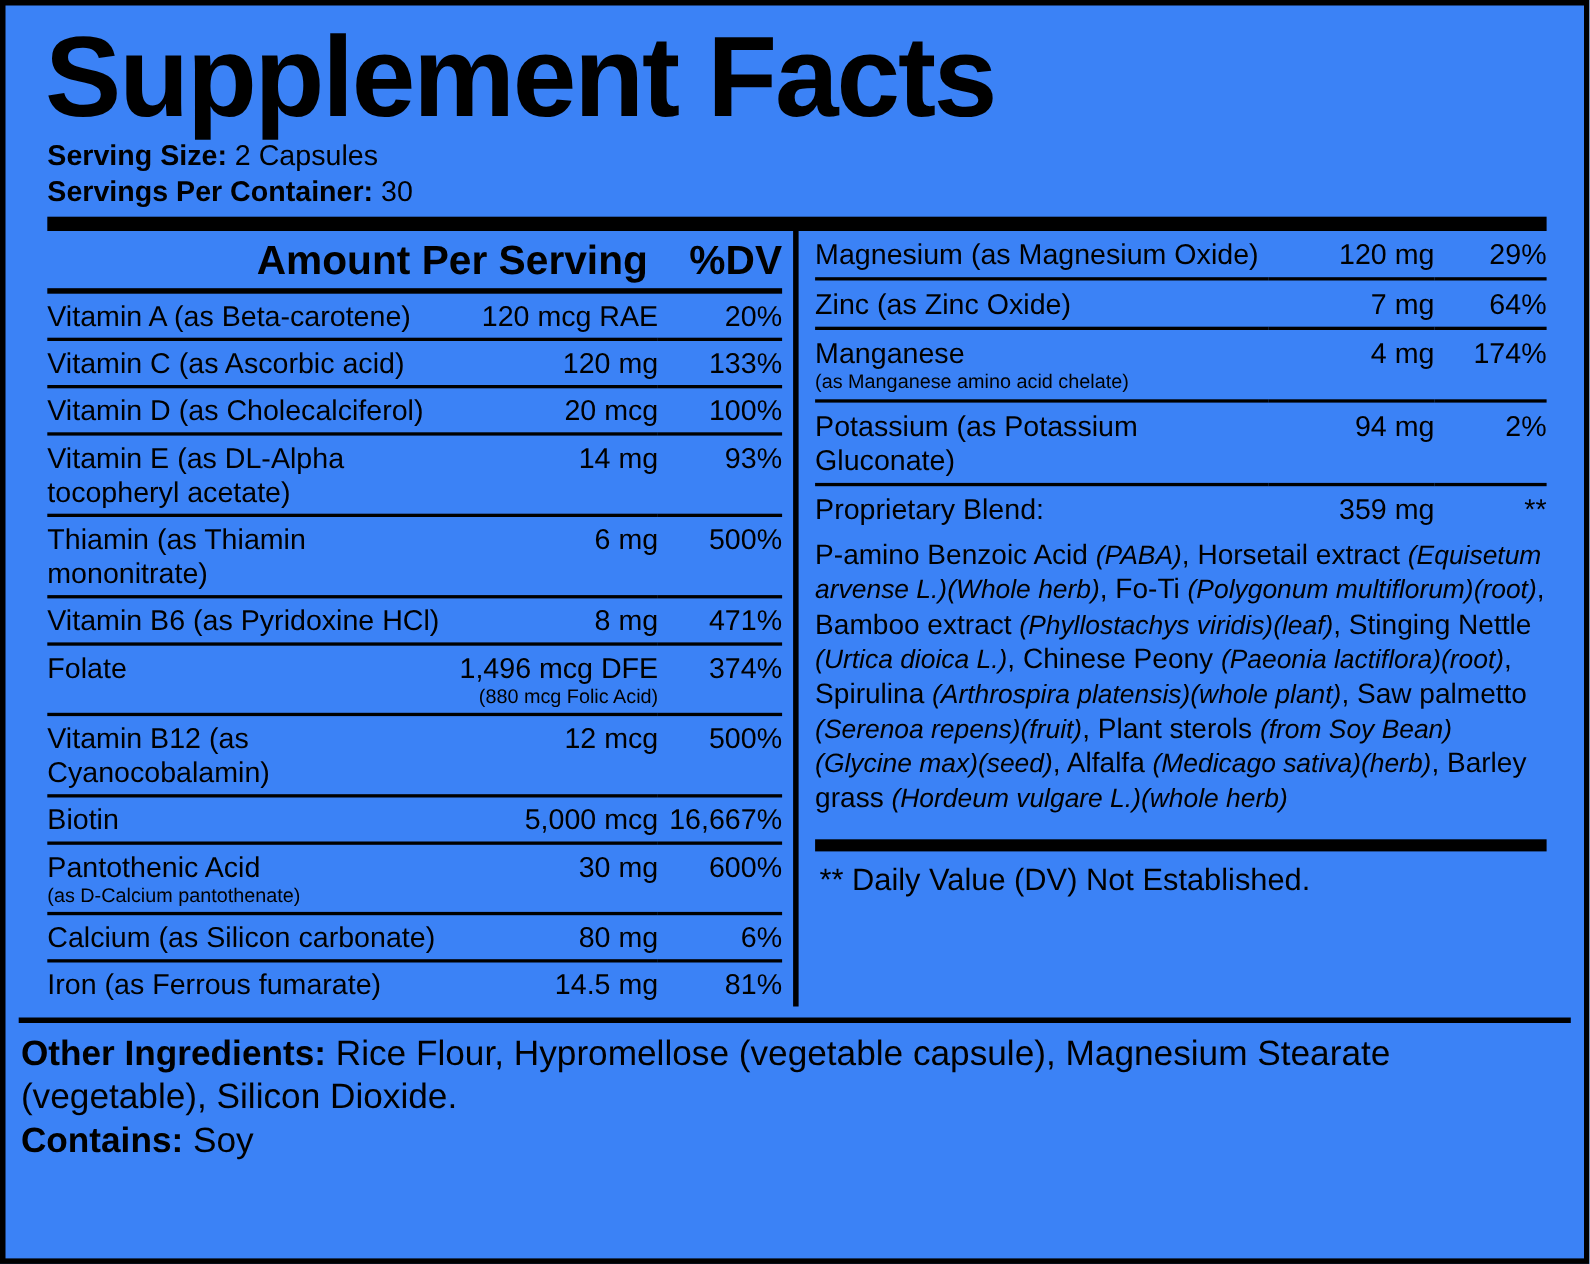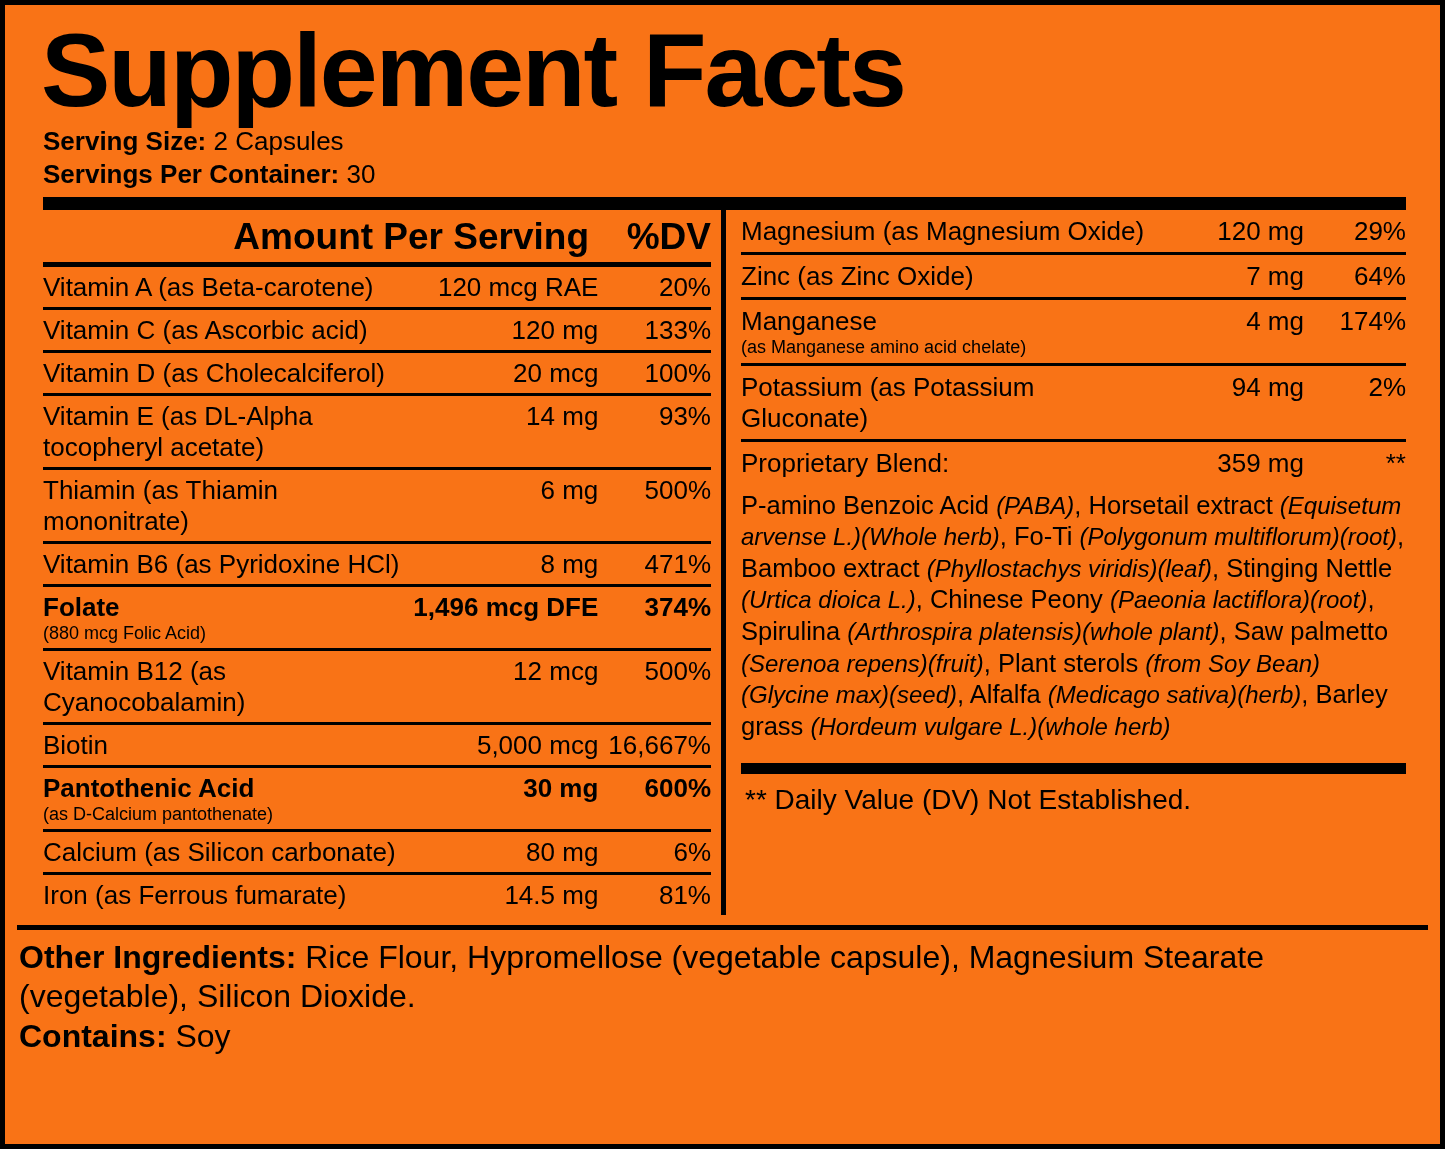--- a/index.html
+++ b/index.html
@@ -10,21 +10,21 @@
   body {
     font-family: "Liberation Sans", sans-serif;
     color: #000000;
   }
   #panel {
     position: relative;
     width: 1445px;
     height: 1149px;
     box-sizing: border-box;
     border: 5px solid #000;
-    background: #f97316;
+    background: #3b82f6;
     overflow: hidden;
   }
   .inner {
     padding: 8px 22px 0 26px;
   }
   
   .title {
     font-size: 104px;
     font-weight: bold;
     line-height: 1.02;
@@ -87,28 +87,28 @@
   table.nut {
     width: 100%;
     border-collapse: collapse;
     font-size: 26px;
   }
   table.nut td {
     vertical-align: baseline;
     padding: 5px 0 4px 0;
     border-bottom: 3px solid #000;
   }
-  table.nut tr.norule td { border-bottom: none; padding-bottom: 0; font-weight: bold; }
+  table.nut tr.norule td { border-bottom: none; padding-bottom: 0; }
   table.nut tr.sub td { border-bottom: 3px solid #000; padding-top: 0; }
   .nm { text-align: left; }
   .nm .paren { font-size: 26px; }
   .amt { text-align: right; white-space: nowrap; padding-left: 8px !important; }
   .dv { text-align: right; width: 92px; white-space: nowrap; padding-left: 10px !important; }
   .subline { font-size: 18px; }
-  .subline.center { text-align: left; margin-top: 16px; }
+  .subline.center { text-align: right; margin-top: 16px; }
 
   
   table.nut2 {
     width: 100%;
     border-collapse: collapse;
     font-size: 26px;
   }
   table.nut2 td {
     vertical-align: baseline;
     padding: 6px 0 5px 0;

